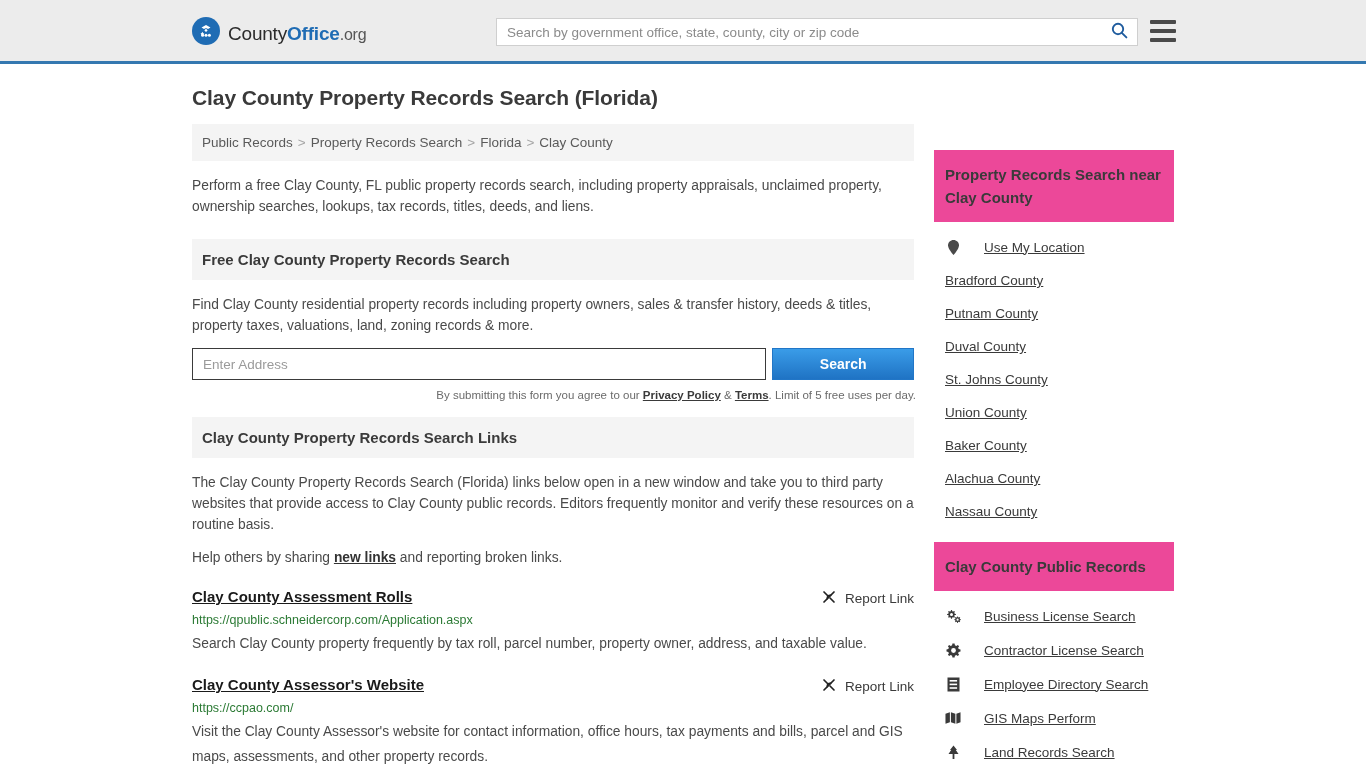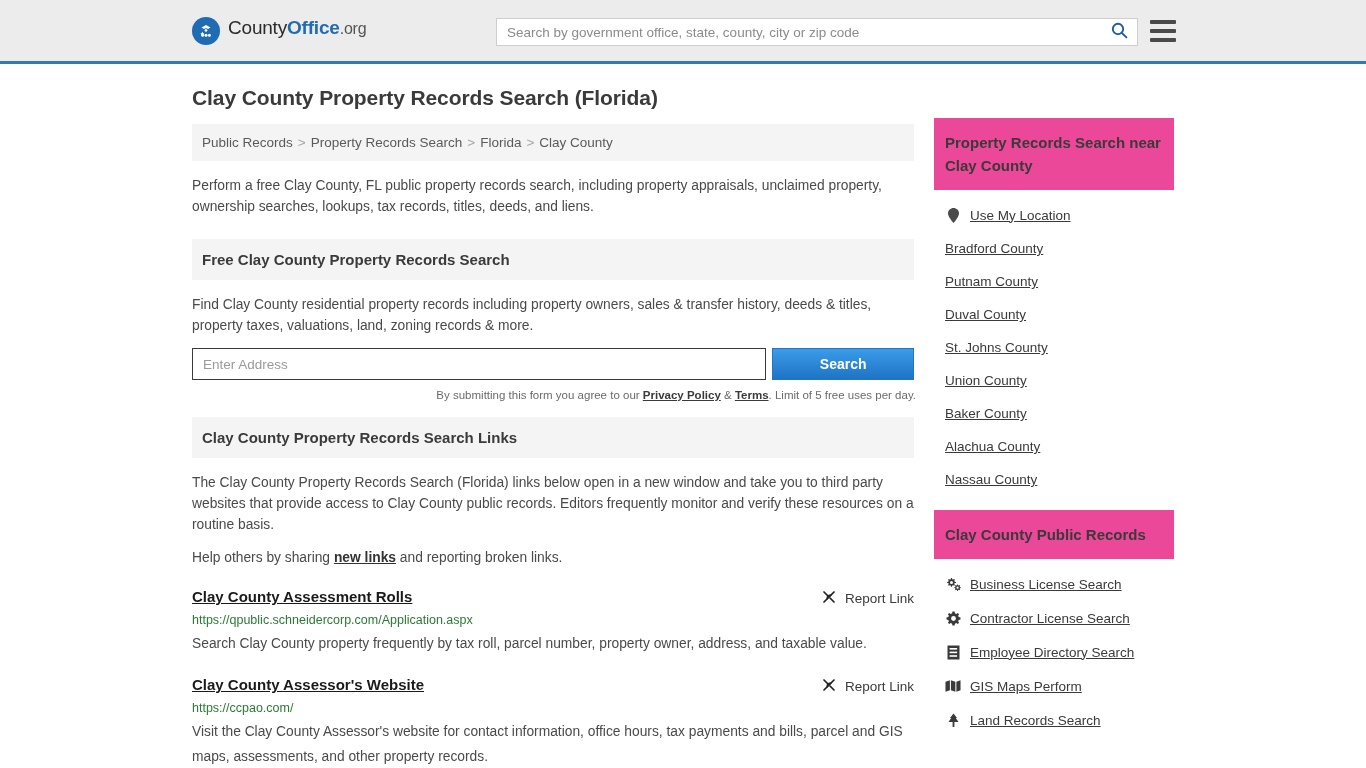--- a/index.html
+++ b/index.html
@@ -17,21 +17,21 @@
   .header {
     height: 64px;
     background: #ececec;
     border-bottom: 3px solid #3478b0;
     display: flex;
     align-items: center;
     position: relative;
   }
   .logo-wrap {
     display: flex;
-    align-items: flex-start;
+    align-items: flex-end;
     margin-left: 192px;
     text-decoration: none;
   }
   .logo-mark {
     width: 28px; height: 28px;
     border-radius: 50%;
     background: #1f6cb4;
     display: flex; flex-direction: column;
     align-items: center; justify-content: center;
     flex: 0 0 auto;
@@ -85,21 +85,21 @@
     display: block; height: 4px; width: 26px;
     background: #4a4a4a; border-radius: 1px;
   }
 
   
   .page {
     width: 1366px;
     padding: 0 192px;
     display: flex;
     gap: 20px;
-    align-items: center;
+    align-items: flex-end;
   }
   .main-col { width: 722px; flex: 0 0 722px; padding-top: 22px; }
   .side-col { width: 240px; flex: 0 0 240px; padding-top: 22px; }
 
   h1.page-title {
     font-size: 21px;
     font-weight: 700;
     color: #3a3a3a;
     margin: 0 0 14px 0;
     letter-spacing: -0.1px;
@@ -213,21 +213,21 @@
     padding: 13px 11px;
     font-size: 15px;
     font-weight: 700;
     color: #3a3a3a;
     line-height: 23px;
   }
   .card-list { padding: 8px 0 0 0; }
   .card-item {
     display: flex;
     align-items: center;
-    gap: 9px;
+    gap: 23px;
     padding: 9px 0 9px 11px;
     font-size: 13.5px;
   }
   .card-item a {
     color: #3a3a3a;
     text-decoration: underline;
   }
   .card-icon {
     width: 16px; height: 16px;
     display: flex; align-items: center; justify-content: center;

